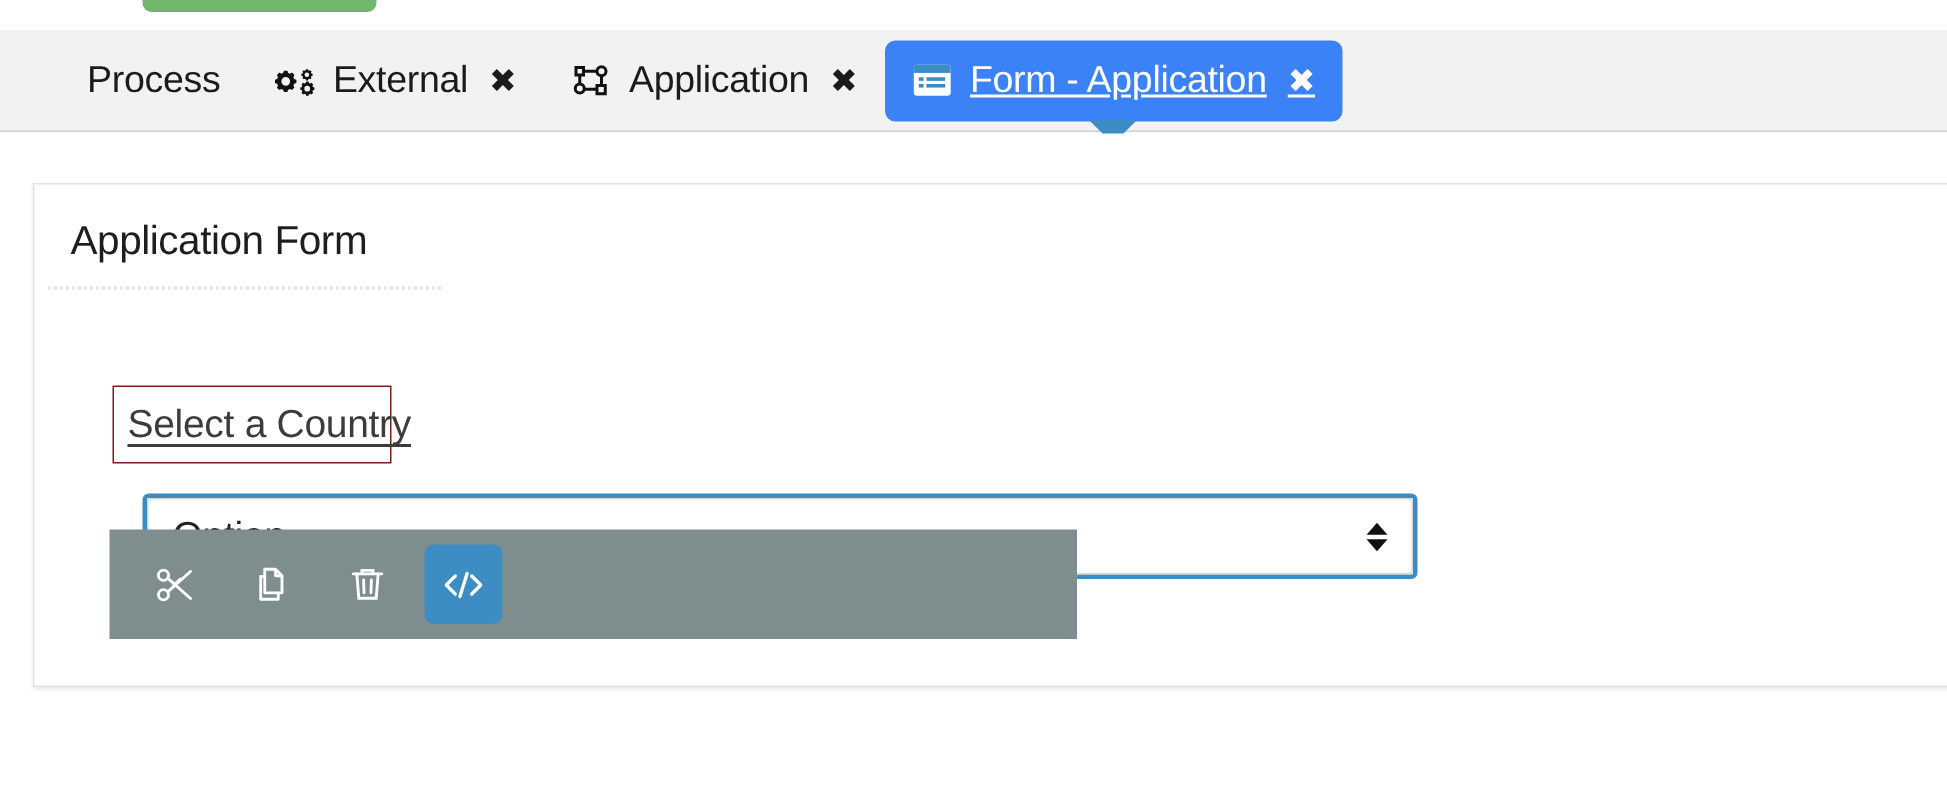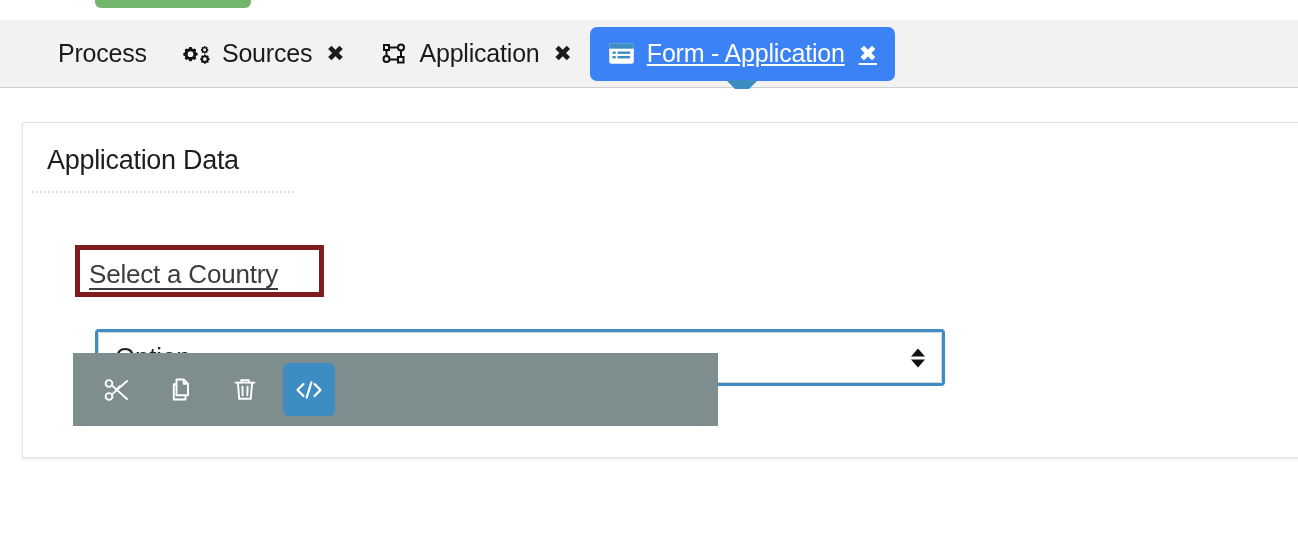--- a/index.html
+++ b/index.html
@@ -131,24 +131,24 @@
     left: 9px;
     top: 68px;
     width: 262px;
     border-top: 2px dotted #e0e0e0;
   }
 
   
   .field-label-wrap {
     position: absolute;
     left: 52px;
-    top: 122px;
-    width: 249px;
+    top: 134px;
+    width: 186px;
     height: 52px;
-    border: 5px solid #7f1d1d;
+    border: 1px solid #7f1d1d;
   }
   .field-label {
     position: absolute;
     left: 9px;
     top: 9px;
     font-size: 26px;
     color: #3c3c3c;
     text-decoration: underline;
     text-underline-offset: 5px;
     letter-spacing: -0.2px;
@@ -254,21 +254,21 @@
     </div>
 
     <div class="tab">
       <span class="tab-icon">
         <svg width="28" height="24" viewBox="0 0 28 24" fill="#111">
           <path d="M12.6 9.1l-1.5-.5a5.7 5.7 0 00-.5-1.2l.7-1.4-1.6-1.6-1.4.7a5.7 5.7 0 00-1.2-.5L6.6 3.1H4.3l-.5 1.5c-.4.1-.8.3-1.2.5l-1.4-.7L-.4 6l.7 1.4c-.2.4-.4.8-.5 1.2l-1.5.5v2.3l1.5.5c.1.4.3.8.5 1.2L-.4 14.5 1.2 16l1.4-.7c.4.2.8.4 1.2.5l.5 1.5h2.3l.5-1.5c.4-.1.8-.3 1.2-.5l1.4.7 1.6-1.6-.7-1.4c.2-.4.4-.8.5-1.2l1.5-.5V9.1zM5.5 13.1a2.9 2.9 0 110-5.8 2.9 2.9 0 010 5.8z" transform="translate(2,2)"></path>
           <path d="M26.6 16.3l-1-.3c-.1-.3-.2-.5-.3-.8l.5-.9-1.1-1.1-.9.5c-.3-.1-.5-.2-.8-.3l-.3-1h-1.6l-.3 1c-.3.1-.5.2-.8.3l-.9-.5-1.1 1.1.5.9c-.1.3-.2.5-.3.8l-1 .3v1.6l1 .3c.1.3.2.5.3.8l-.5.9 1.1 1.1.9-.5c.3.1.5.2.8.3l.3 1h1.6l.3-1c.3-.1.5-.2.8-.3l.9.5 1.1-1.1-.5-.9c.1-.3.2-.5.3-.8l1-.3v-1.6zm-4.8 2.7a1.9 1.9 0 110-3.8 1.9 1.9 0 010 3.8z"></path>
           <path d="M25.4 7.2l-.8-.2c-.1-.2-.2-.4-.3-.6l.4-.7-.9-.9-.7.4c-.2-.1-.4-.2-.6-.3l-.2-.8h-1.3l-.2.8c-.2.1-.4.2-.6.3l-.7-.4-.9.9.4.7c-.1.2-.2.4-.3.6l-.8.2v1.3l.8.2c.1.2.2.4.3.6l-.4.7.9.9.7-.4c.2.1.4.2.6.3l.2.8h1.3l.2-.8c.2-.1.4-.2.6-.3l.7.4.9-.9-.4-.7c.1-.2.2-.4.3-.6l.8-.2V7.2zm-3.8 2.2a1.5 1.5 0 110-3.1 1.5 1.5 0 010 3.1z"></path>
         </svg>
       </span>
-      <span class="tab-label">Sources</span>
+      <span class="tab-label">External</span>
       <span class="tab-close">✖</span>
     </div>
 
     <div class="tab">
       <span class="tab-icon">
         <svg width="26" height="24" viewBox="0 0 26 24" fill="none" stroke="#111" stroke-width="2">
           <rect x="3" y="3" width="5" height="5"></rect>
           <circle cx="20" cy="5.5" r="3"></circle>
           <circle cx="5.5" cy="17" r="3"></circle>
           <rect x="17" y="15" width="5.5" height="5.5"></rect>
@@ -298,21 +298,21 @@
       <span class="tab-close">✖</span>
       <span class="tab-caret"></span>
     </div>
 
   </div>
 
   <div class="canvas">
 
     <div class="form-card">
 
-      <div class="section-title">Application Data</div>
+      <div class="section-title">Application Form</div>
       <div class="section-divider"></div>
 
       <div class="field-label-wrap">
         <span class="field-label">Select a Country</span>
       </div>
 
       <div class="select-wrap">
         <div class="select-inner">
           <span class="select-value">Option</span>
           <span class="select-arrows">

